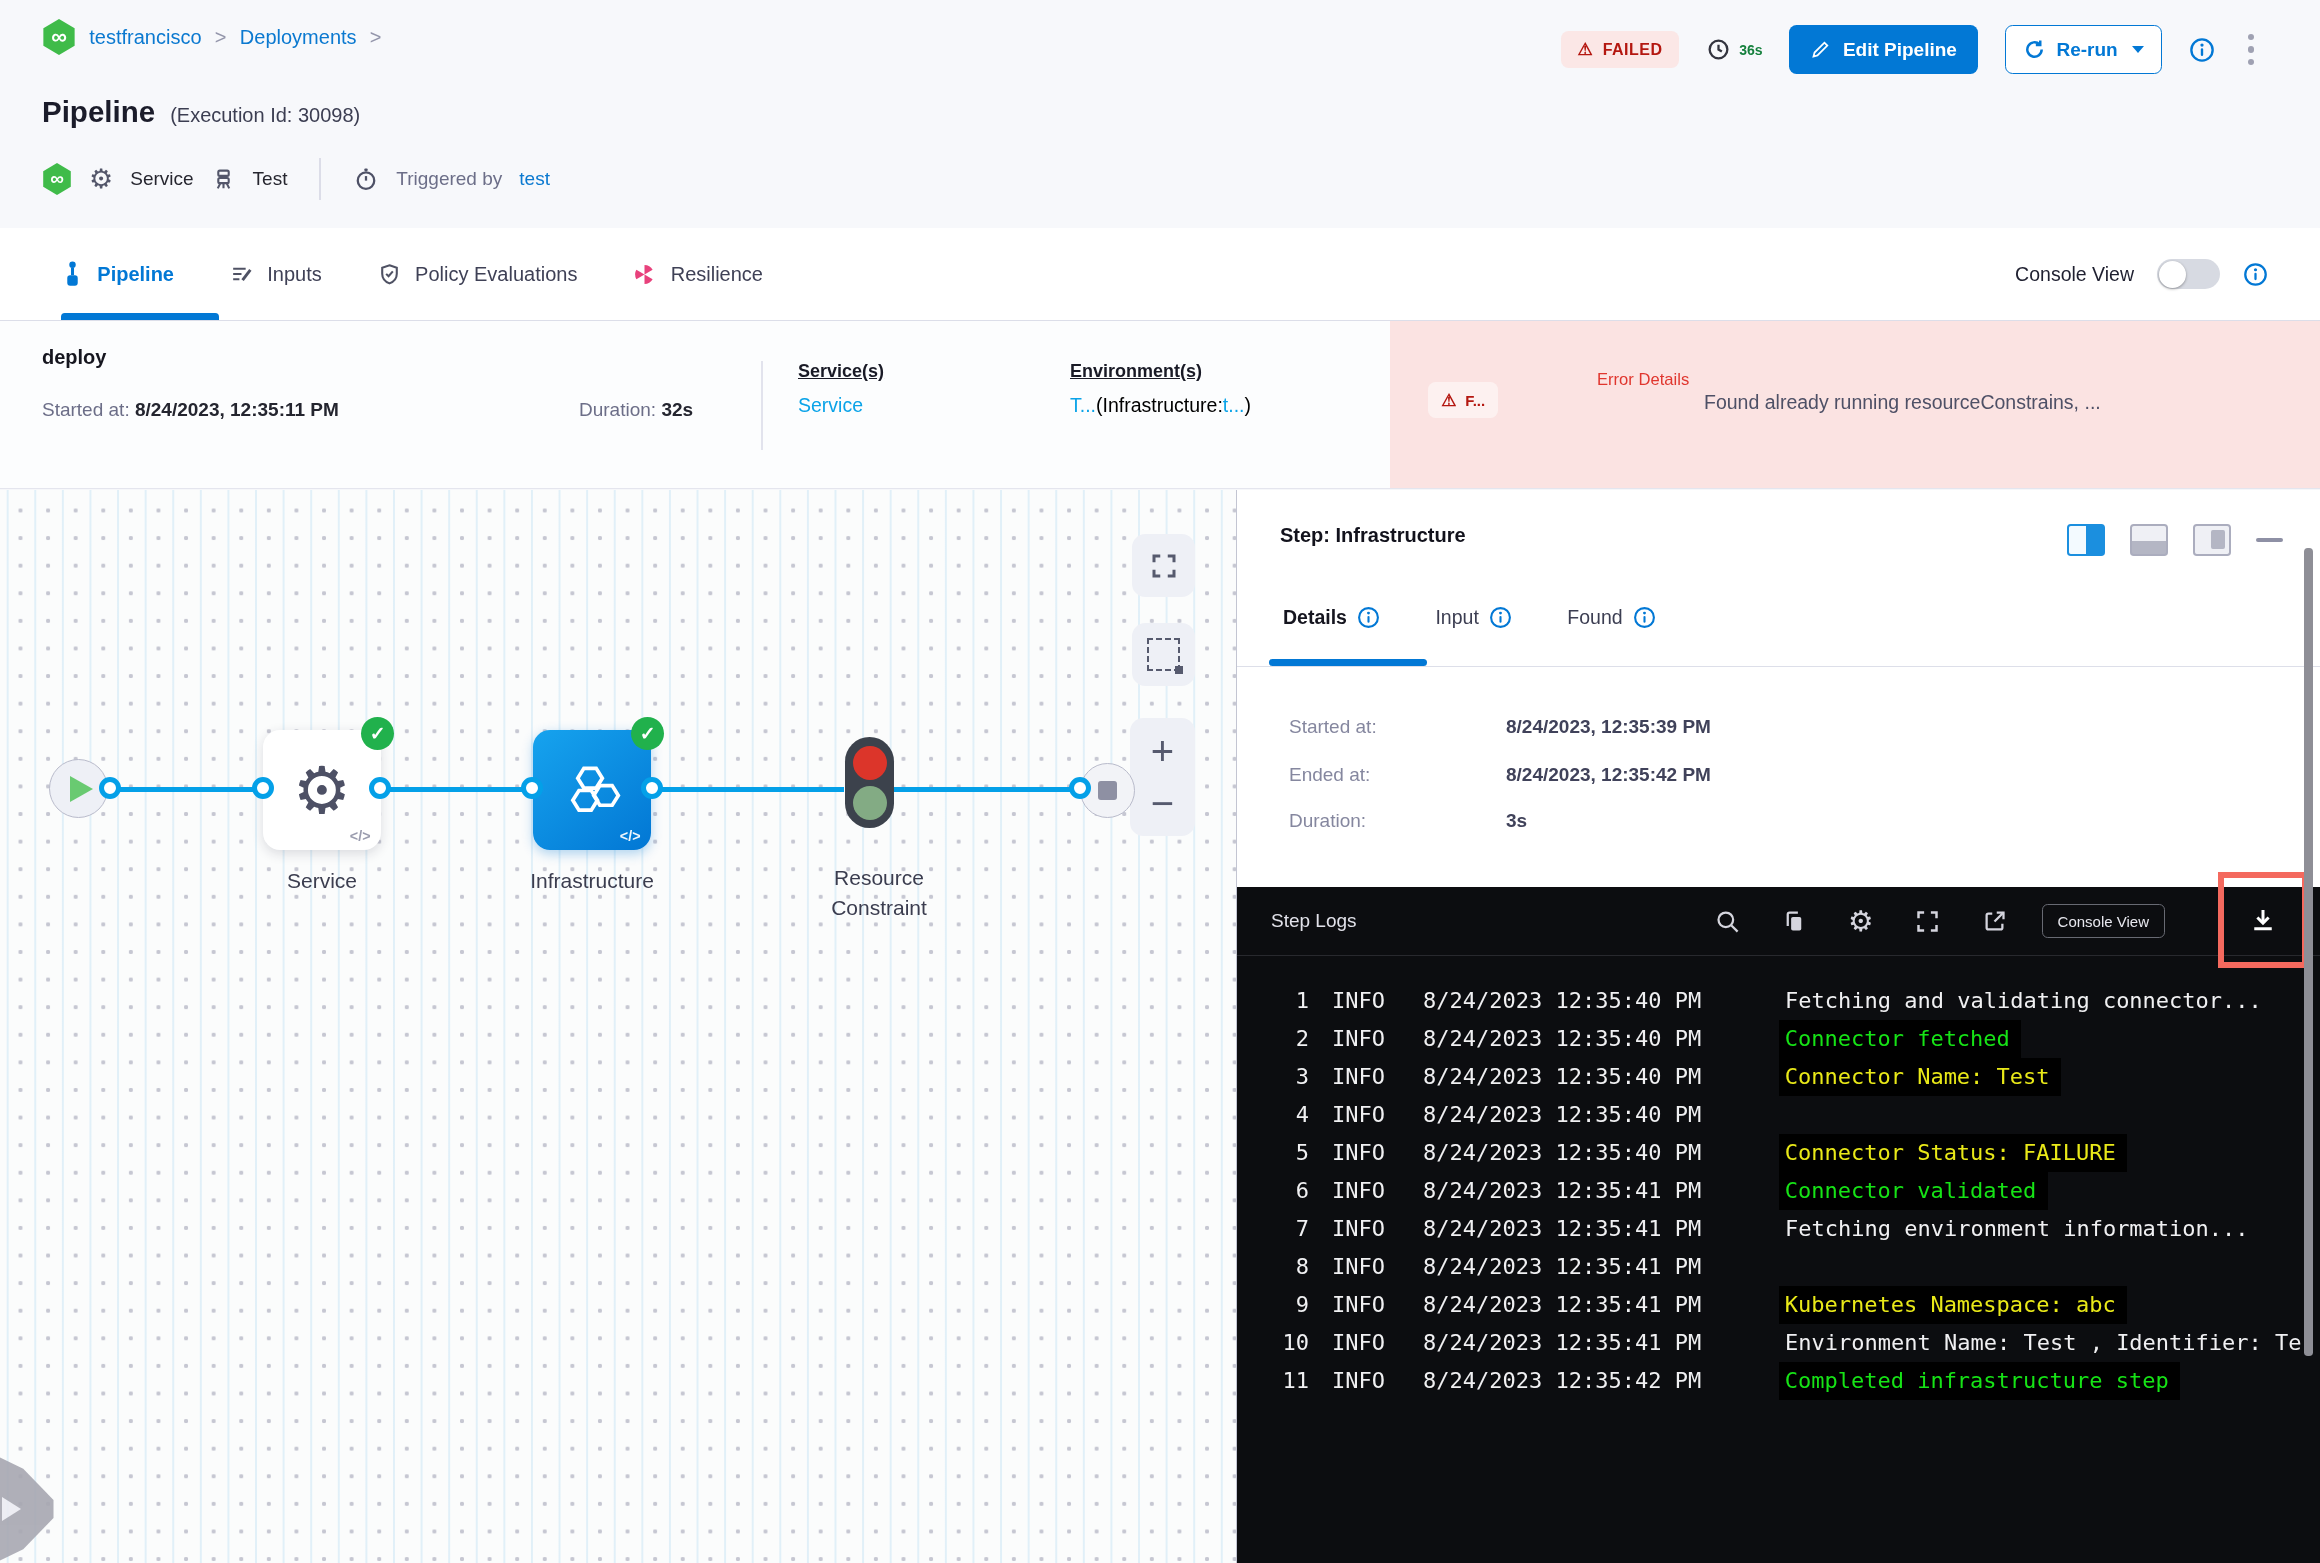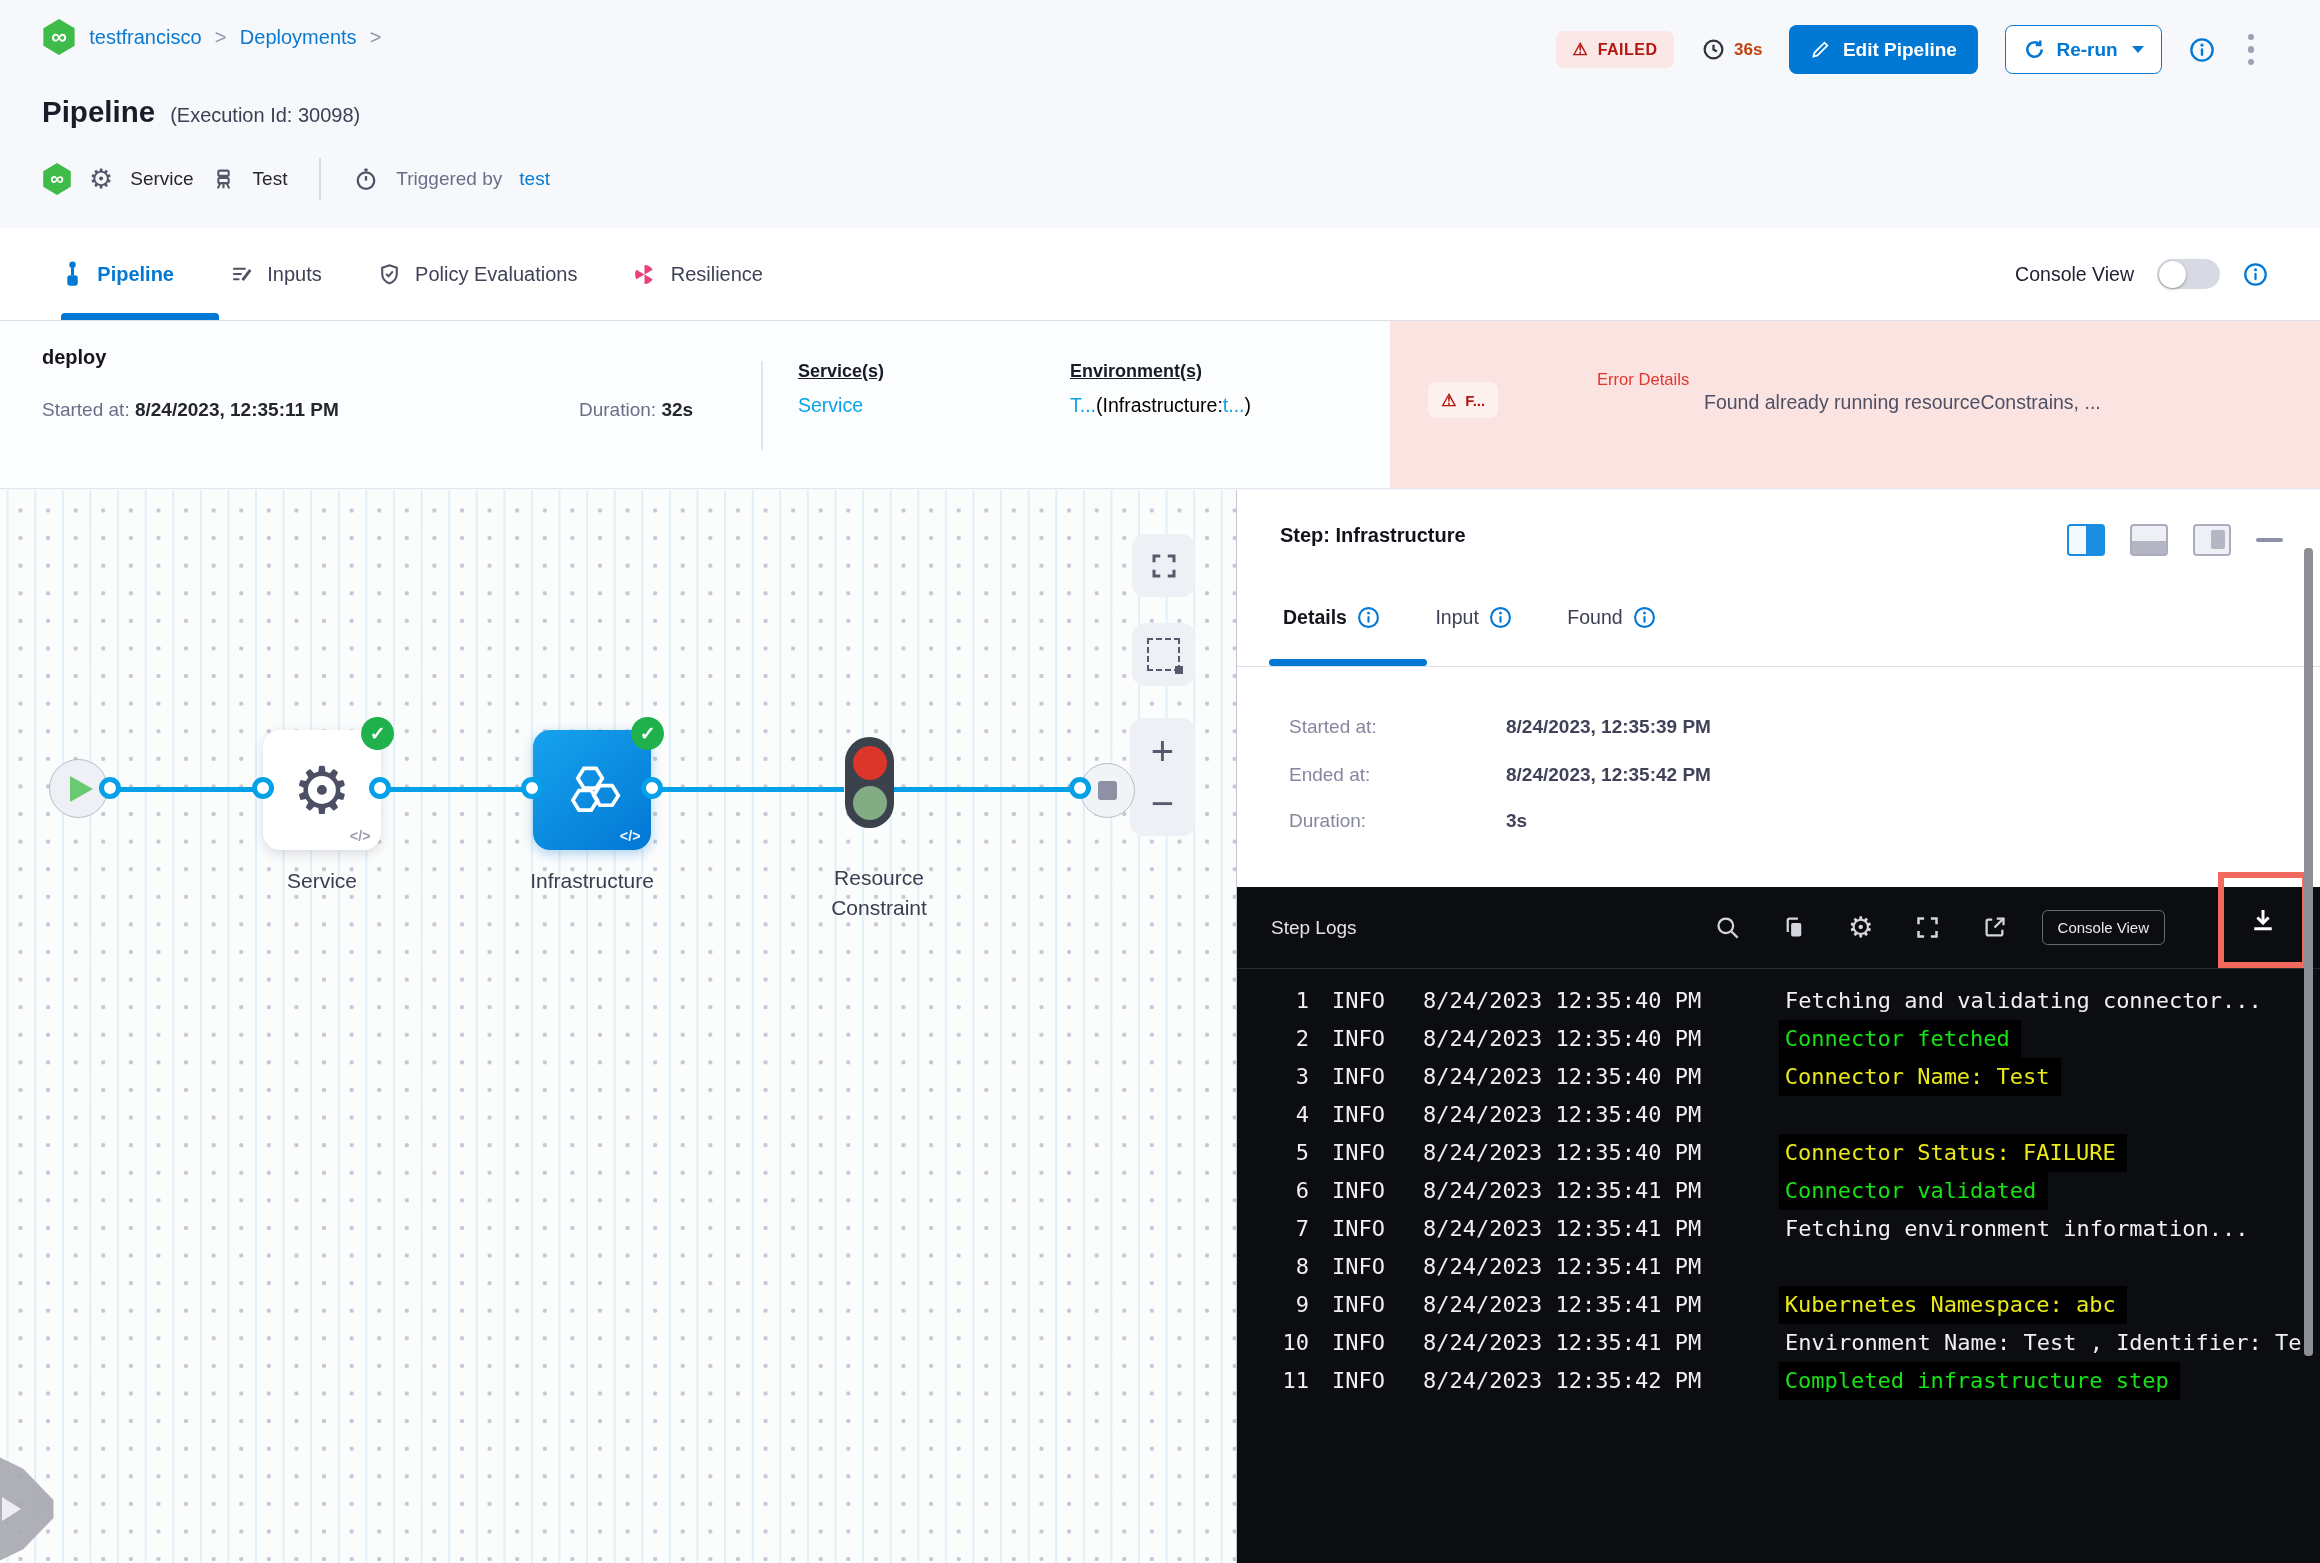--- a/index.html
+++ b/index.html
@@ -10,21 +10,21 @@
   
   .hdr{position:absolute;top:0;left:0;right:0;height:228px;background:#f7f8fb;}
   .crumbs{position:absolute;left:42px;top:19px;display:flex;align-items:center;gap:13.3px;font-size:20px;}
   .crumb-link{color:#0b79d0;cursor:pointer;}
   .crumb-sep{color:#9496ab;}
   .logo-hex{width:34px;height:36px;background:#3fbb49;clip-path:polygon(50% 0,96% 26%,96% 74%,50% 100%,4% 74%,4% 26%);color:#fff;display:flex;align-items:center;justify-content:center;font-size:22px;font-weight:bold;}
   .logo-hex.small{width:30px;height:32px;font-size:19px;}
   .actions{position:absolute;right:61px;top:25px;display:flex;align-items:center;gap:27px;}
   .failed-badge{display:flex;gap:9.5px;align-items:center;background:#fbe7e6;color:#b41710;font-weight:bold;font-size:16px;letter-spacing:0.5px;padding:9.5px 16px;border-radius:7.6px;}
   .warn-tri{font-size:17px;line-height:1;}
-  .elapsed{display:flex;gap:8.6px;align-items:center;font-size:17px;font-weight:600;color:#c2410c;}
+  .elapsed{display:flex;gap:8.6px;align-items:center;font-size:14px;font-weight:600;color:#15803d;}
   .btn-primary{display:flex;gap:11.4px;align-items:center;background:#0278d5;color:#fff;font-size:19px;font-weight:600;height:49px;padding:0 21px;border-radius:7.6px;border:none;cursor:pointer;}
   .btn-outline{display:flex;gap:10.5px;align-items:center;background:#fff;color:#0278d5;font-size:19px;font-weight:700;height:49px;padding:0 17px;border-radius:7.6px;border:1.9px solid #0278d5;cursor:pointer;}
   .caret-down{width:0;height:0;border-left:6.7px solid transparent;border-right:6.7px solid transparent;border-top:7.6px solid #0278d5;margin-left:3.8px;}
   .kebab{display:flex;flex-direction:column;gap:5.7px;padding:5.7px;cursor:pointer;}
   .kebab i{width:6.7px;height:6.7px;border-radius:50%;background:#9fa1b2;}
   .title-row{position:absolute;left:42px;top:95px;display:flex;align-items:baseline;gap:15px;}
   .title{font-size:29.5px;font-weight:800;color:#1b1c2a;}
   .exec-id{font-size:20px;color:#3c3e52;}
   .meta{position:absolute;left:42px;top:158px;display:flex;align-items:center;gap:17px;font-size:19px;color:#26262f;}
   .meta .vsep{width:1.9px;height:42px;background:#dcdde8;margin:0 15px;}
@@ -105,21 +105,21 @@
   .mini-dash{width:27px;height:4.8px;background:#8e90a5;border-radius:2.9px;cursor:pointer;}
   .ptabs{position:absolute;left:46px;top:116px;display:flex;gap:55px;align-items:center;}
   .ptab{display:flex;gap:10.5px;align-items:center;font-size:19.5px;color:#3c3e52;cursor:pointer;}
   .ptab.active{font-weight:800;color:#15151f;}
   .ptab-underline{position:absolute;left:32px;top:169px;width:158px;height:6.7px;background:#0278d5;border-radius:3.8px;}
   .psep{position:absolute;left:0;right:0;top:176px;border-bottom:1.9px solid #dddfe9;}
   .drow{position:absolute;left:52px;font-size:19px;color:#85879f;}
   .drow b{position:absolute;left:217px;font-weight:700;color:#40425a;white-space:nowrap;}
   
   .logs{position:absolute;left:0;right:0;top:397px;bottom:0;background:#0c0d10;}
-  .logbar{position:absolute;left:0;right:0;top:0;height:82px;display:flex;align-items:center;padding:0 34px;border-bottom:1.9px solid #28292e;box-sizing:border-box;}
+  .logbar{position:absolute;left:0;right:0;top:0;height:69px;display:flex;align-items:center;padding:0 34px;border-bottom:1.9px solid #28292e;box-sizing:border-box;}
   .logtitle{font-size:19px;color:#e2e2ea;}
   .logicons{margin-left:auto;display:flex;align-items:center;gap:40px;color:#d5d5de;}
   .logicons .ic{cursor:pointer;color:#d5d5de;}
   .gear-log{font-size:28.5px;line-height:1;}
   .cv-btn{border:1.9px solid #686a73;border-radius:5.7px;color:#e8e8ef;font-size:15px;padding:7.6px 15px;margin-left:34px;cursor:pointer;white-space:nowrap;}
   .red-space{width:122px;}
   .redbox{position:absolute;right:13.3px;top:-15px;width:78px;height:84px;border:6.7px solid #f4695e;display:flex;align-items:center;justify-content:center;z-index:8;}
   .dl-btn{cursor:pointer;color:#fff;}
   .loglist{position:absolute;left:0;right:0;top:63px;bottom:0;overflow:hidden;font-family:"DejaVu Sans Mono","Liberation Mono",monospace;font-size:22px;}
   .lrow{position:relative;height:38px;line-height:38px;white-space:nowrap;}

